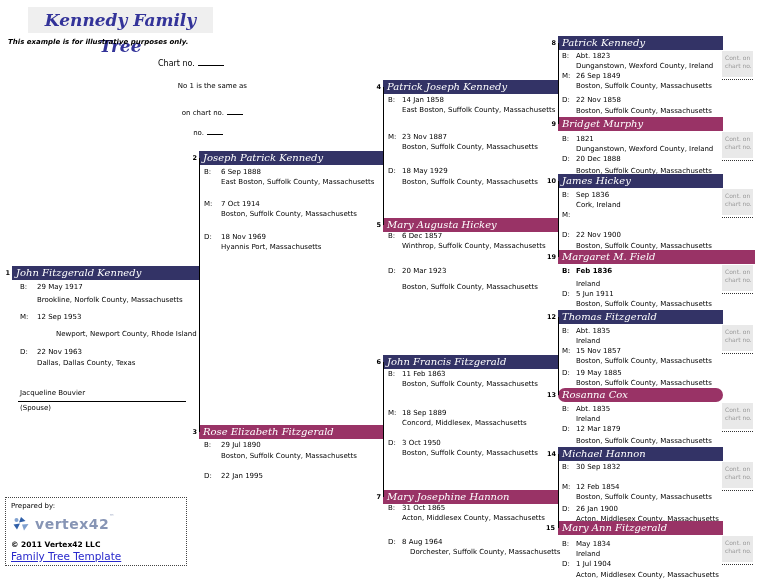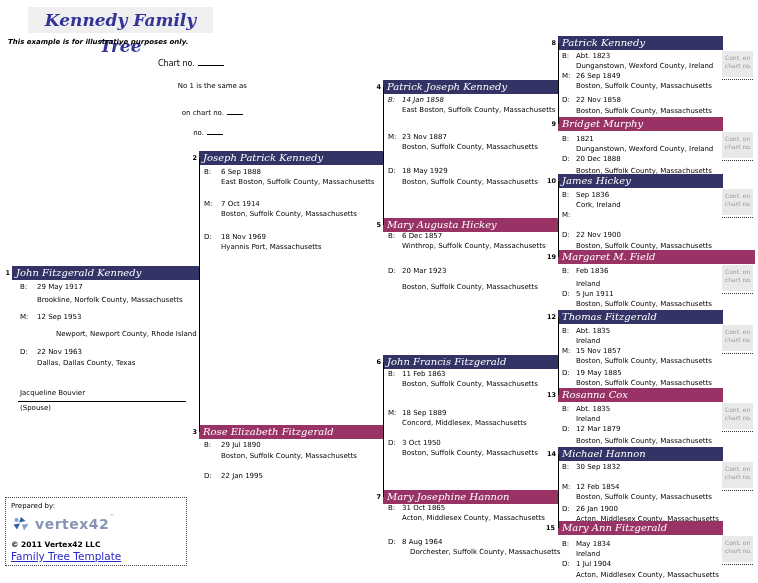--- a/index.html
+++ b/index.html
@@ -80,21 +80,21 @@
       <div class="row" style="left: 221px; top: 210px;">Boston, Suffolk County, Massachusetts</div>
       <div class="row" style="left: 204px; top: 233px;"><span class="lbl" style="width: 17px;">D:</span><span>18 Nov 1969</span></div>
       <div class="row" style="left: 221px; top: 243px;">Hyannis Port, Massachusetts</div>
       <div class="person-num" style="left: 186px; top: 428px;">3</div>
       <div class="person-header" style="left: 199px; top: 425px; width: 184px; background: rgb(153, 51, 102);">Rose Elizabeth Fitzgerald</div>
       <div class="row" style="left: 204px; top: 441px;"><span class="lbl" style="width: 17px;">B:</span><span>29 Jul 1890</span></div>
       <div class="row" style="left: 221px; top: 452px;">Boston, Suffolk County, Massachusetts</div>
       <div class="row" style="left: 204px; top: 472px;"><span class="lbl" style="width: 17px;">D:</span><span>22 Jan 1995</span></div>
       <div class="person-num" style="left: 370px; top: 83px;">4</div>
       <div class="person-header" style="left: 383px; top: 80px; width: 175px; background: rgb(51, 51, 102);">Patrick Joseph Kennedy</div>
-      <div class="row" style="left: 388px; top: 96px; font-style: italic;"><span class="lbl" style="width: 14px;">B:</span><span>14 Jan 1858</span></div>
+      <div class="row" style="left: 388px; top: 96px;"><span class="lbl" style="width: 14px;">B:</span><span>14 Jan 1858</span></div>
       <div class="row" style="left: 402px; top: 106px;">East Boston, Suffolk County, Massachusetts</div>
       <div class="row" style="left: 388px; top: 133px;"><span class="lbl" style="width: 14px;">M:</span><span>23 Nov 1887</span></div>
       <div class="row" style="left: 402px; top: 143px;">Boston, Suffolk County, Massachusetts</div>
       <div class="row" style="left: 388px; top: 167px;"><span class="lbl" style="width: 14px;">D:</span><span>18 May 1929</span></div>
       <div class="row" style="left: 402px; top: 178px;">Boston, Suffolk County, Massachusetts</div>
       <div class="person-num" style="left: 370px; top: 221px;">5</div>
       <div class="person-header" style="left: 383px; top: 218px; width: 175px; background: rgb(153, 51, 102);">Mary Augusta Hickey</div>
       <div class="row" style="left: 388px; top: 232px;"><span class="lbl" style="width: 14px;">B:</span><span>6 Dec 1857</span></div>
       <div class="row" style="left: 402px; top: 242px;">Winthrop, Suffolk County, Massachusetts</div>
       <div class="row" style="left: 388px; top: 267px;"><span class="lbl" style="width: 14px;">D:</span><span>20 Mar 1923</span></div>
@@ -144,21 +144,21 @@
       <div class="row" style="left: 562px; top: 211px;"><span class="lbl" style="width: 14px;">M:</span><span></span></div>
       <div class="row" style="left: 562px; top: 231px;"><span class="lbl" style="width: 14px;">D:</span><span>22 Nov 1900</span></div>
       <div class="row" style="left: 576px; top: 242px;">Boston, Suffolk County, Massachusetts</div>
       <div class="cont-box" style="left: 722px; top: 189px; background: rgb(233, 233, 233);">
         <div>Cont. on</div>
         <div>chart no.</div>
       </div>
       <div class="cont-dots" style="left: 722px; top: 217px;"></div>
       <div class="person-num" style="left: 545px; top: 253px;">19</div>
       <div class="person-header" style="left: 558px; top: 250px; width: 197px; background: rgb(153, 51, 102);">Margaret M. Field</div>
-      <div class="row" style="left: 562px; top: 267px;"><span class="lbl" style="width: 14px;">B:</span><span>Feb 1836</span></div>
+      <div class="row" style="left: 562px; top: 267px; font-weight: bold;"><span class="lbl" style="width: 14px;">B:</span><span>Feb 1836</span></div>
       <div class="row" style="left: 576px; top: 280px;">Ireland</div>
       <div class="row" style="left: 562px; top: 290px;"><span class="lbl" style="width: 14px;">D:</span><span>5 Jun 1911</span></div>
       <div class="row" style="left: 576px; top: 300px;">Boston, Suffolk County, Massachusetts</div>
       <div class="cont-box" style="left: 722px; top: 265px; background: rgb(233, 233, 233);">
         <div>Cont. on</div>
         <div>chart no.</div>
       </div>
       <div class="cont-dots" style="left: 722px; top: 293px;"></div>
       <div class="person-num" style="left: 545px; top: 313px;">12</div>
       <div class="person-header" style="left: 558px; top: 310px; width: 165px; background: rgb(51, 51, 102);">Thomas Fitzgerald</div>
@@ -167,21 +167,21 @@
       <div class="row" style="left: 562px; top: 347px;"><span class="lbl" style="width: 14px;">M:</span><span>15 Nov 1857</span></div>
       <div class="row" style="left: 576px; top: 357px;">Boston, Suffolk County, Massachusetts</div>
       <div class="row" style="left: 562px; top: 369px;"><span class="lbl" style="width: 14px;">D:</span><span>19 May 1885</span></div>
       <div class="row" style="left: 576px; top: 379px;">Boston, Suffolk County, Massachusetts</div>
       <div class="cont-box" style="left: 722px; top: 325px; background: rgb(233, 233, 233);">
         <div>Cont. on</div>
         <div>chart no.</div>
       </div>
       <div class="cont-dots" style="left: 722px; top: 353px;"></div>
       <div class="person-num" style="left: 545px; top: 391px;">13</div>
-      <div class="person-header" style="left: 558px; top: 388px; width: 165px; background: rgb(153, 51, 102);">Rosanna Cox</div>
+      <div class="person-header" style="left: 558px; top: 388px; width: 165px; background: rgb(153, 51, 102); border-radius: 7px;">Rosanna Cox</div>
       <div class="row" style="left: 562px; top: 405px;"><span class="lbl" style="width: 14px;">B:</span><span>Abt. 1835</span></div>
       <div class="row" style="left: 576px; top: 415px;">Ireland</div>
       <div class="row" style="left: 562px; top: 425px;"><span class="lbl" style="width: 14px;">D:</span><span>12 Mar 1879</span></div>
       <div class="row" style="left: 576px; top: 437px;">Boston, Suffolk County, Massachusetts</div>
       <div class="cont-box" style="left: 722px; top: 403px; background: rgb(233, 233, 233);">
         <div>Cont. on</div>
         <div>chart no.</div>
       </div>
       <div class="cont-dots" style="left: 722px; top: 431px;"></div>
       <div class="person-num" style="left: 545px; top: 450px;">14</div>

